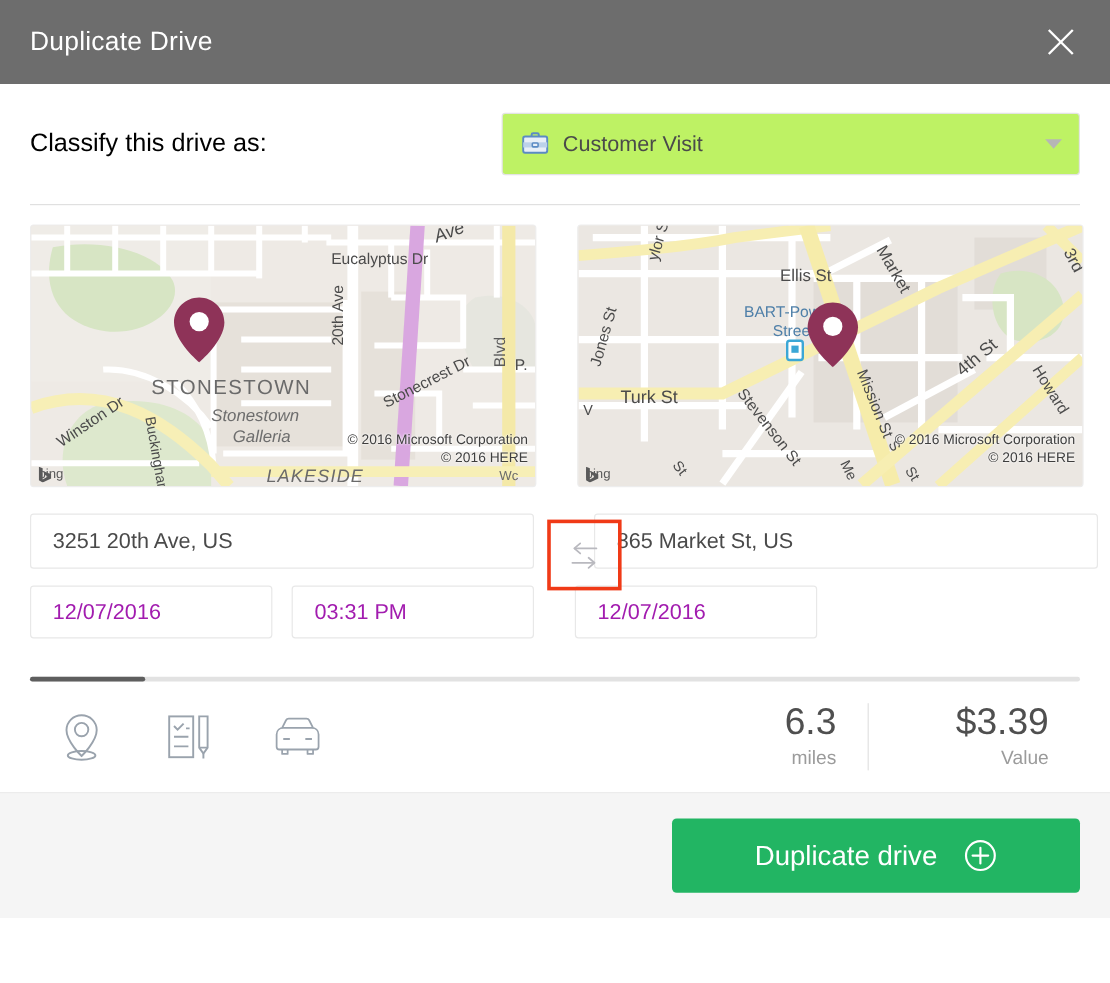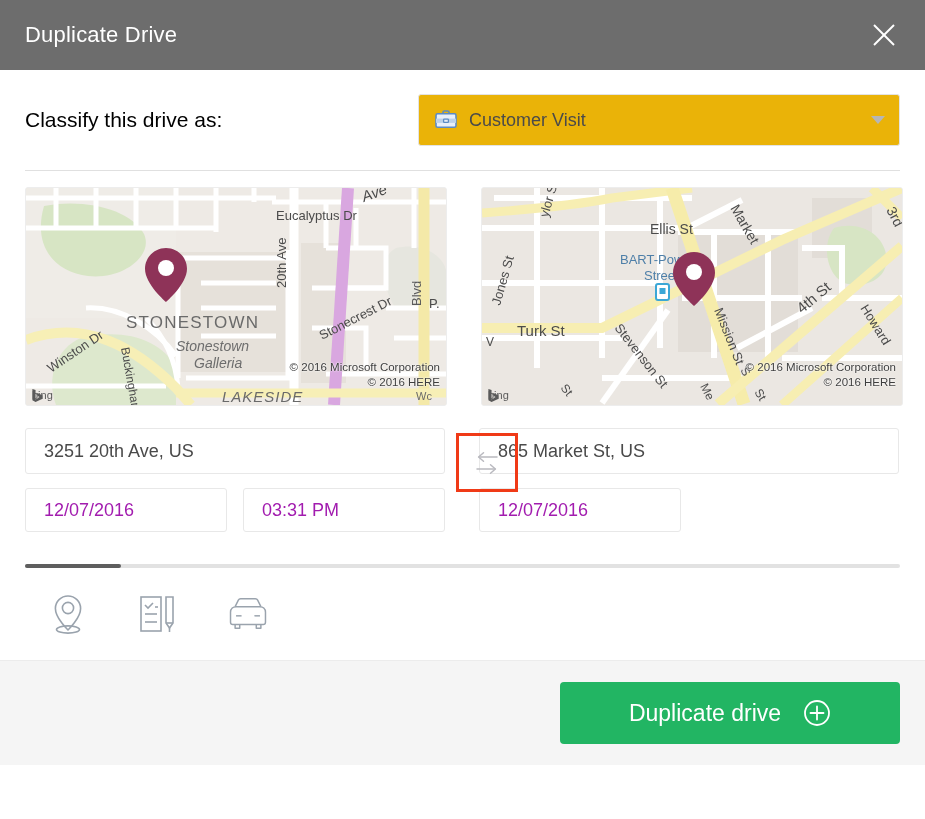--- a/index.html
+++ b/index.html
@@ -21,21 +21,21 @@
   .close-btn{width:34px;height:34px;display:flex;align-items:center;justify-content:center;cursor:pointer;}
   .close-btn svg{display:block;}
 
   
   .body{flex:1 1 auto;padding:0 25px;box-sizing:border-box;background:#fff;}
 
   .classify-row{display:flex;align-items:center;height:100px;}
   .classify-label{font-size:21px;color:#000000;font-weight:400;}
   .select-wrap{
     position:relative;margin-left:auto;width:482px;height:52px;
-    border:1px solid #e3e3e3;border-radius:3px;background:#eab308;
+    border:1px solid #e3e3e3;border-radius:3px;background:#bef264;
     display:flex;align-items:center;padding:0 14px;box-sizing:border-box;cursor:pointer;
   }
   .select-icon{width:26px;height:26px;margin-right:10px;display:flex;align-items:center;justify-content:center;flex:0 0 26px;}
   .select-value{font-size:18px;color:#4a4a4a;}
   .select-caret{margin-left:auto;width:0;height:0;border-left:7px solid transparent;border-right:7px solid transparent;border-top:8px solid #b6b6b6;}
 
   .divider{height:1px;background:#e0e0e0;margin:0 0 16px 0;}
 
   
   .maps{display:flex;gap:34px;}
@@ -57,21 +57,21 @@
   .copy span{display:block;}
 
   
   .addr-row{display:flex;margin-top:22px;position:relative;}
   .addr-field{
     height:46px;border:1px solid #e8e8e8;border-radius:3px;background:#fff;
     display:flex;align-items:center;padding:0 18px;box-sizing:border-box;
     font-size:18px;color:#4a4a4a;
   }
   .addr-left{width:420px;flex:0 0 420px;}
-  .addr-right{width:420px;flex:0 0 420px;margin-left:34px;}
+  .addr-right{width:420px;flex:0 0 420px;margin-left:50px;}
   .swap-btn{
     position:absolute;left:431px;top:5px;width:62px;height:59px;
     border:3px solid #f03a17;box-sizing:border-box;background:transparent;
     display:flex;align-items:center;justify-content:center;cursor:pointer;z-index:3;
   }
   .swap-btn svg{display:block;}
 
   
   .dt-row{display:flex;margin-top:14px;}
   .dt-field{
@@ -384,20 +384,30 @@
               <path d="M11 12 L14.5 5 C15 4 16 3.5 17 3.5 L33 3.5 C34 3.5 35 4 35.5 5 L39 12"></path>
               <path d="M12 22 H18"></path>
                 <path d="M32 22 H38"></path>
               <path d="M11 31.5 v4 h5 v-4"></path>
                 <path d="M34 31.5 v4 h5 v-4"></path>
             </g>
           </svg>
         </span>
       </div>
 
+      <div class="stat-vals">
+        <div class="stat-block">
+          <div class="stat-num">6.3</div>
+          <div class="stat-cap">miles</div>
+        </div>
+        <div class="stat-block">
+          <div class="stat-num">$3.39</div>
+          <div class="stat-cap">Value</div>
+        </div>
+      </div>
     </div>
   </div>
 
   <div class="footer">
     <button class="primary-btn">
       <span>Duplicate drive</span>
       <svg class="plus" viewBox="0 0 28 28" aria-hidden="true">
         <circle cx="14" cy="14" r="12" fill="none" stroke="#ffffff" stroke-width="1.8"></circle>
         <path d="M14 7.5 V20.5 M7.5 14 H20.5" stroke="#ffffff" stroke-width="1.8" stroke-linecap="round"></path>
       </svg>

